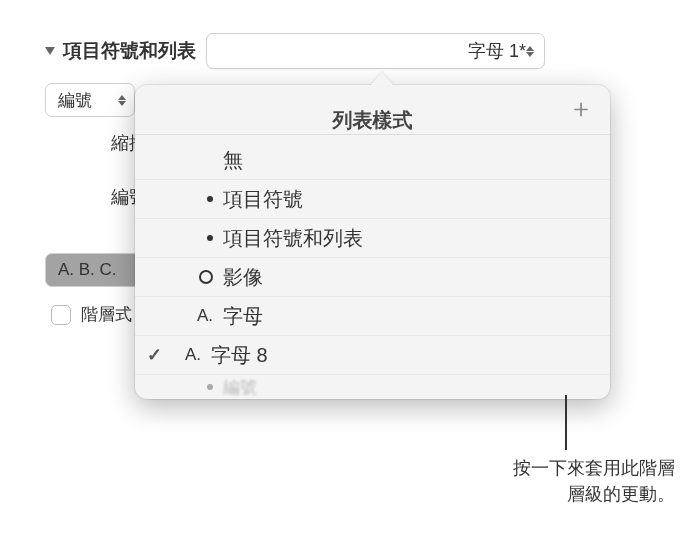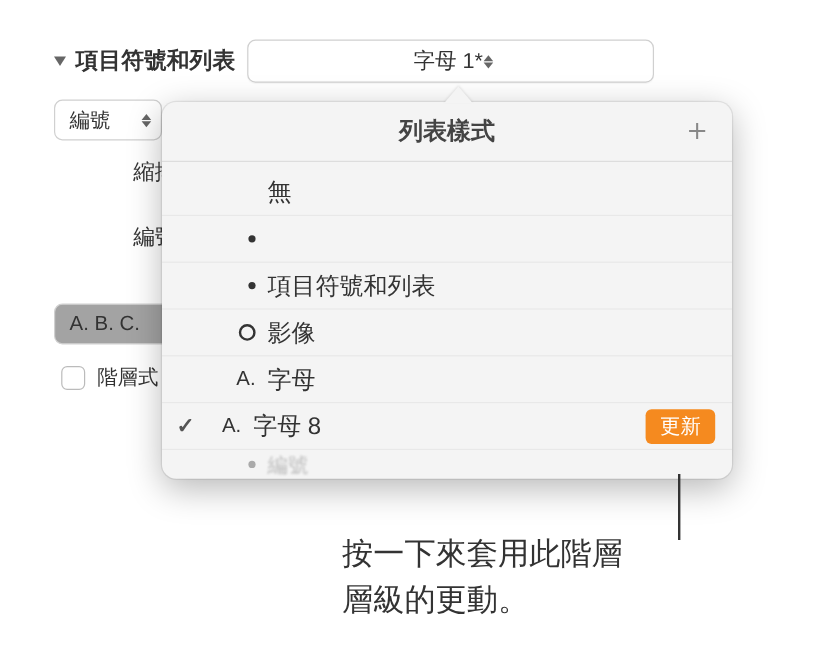--- a/index.html
+++ b/index.html
@@ -47,21 +47,21 @@
       border-left: 5px solid transparent;
       border-right: 5px solid transparent;
       border-top: 8px solid #666;
       margin-right: 2px;
     }
     
     .dropdown {
       flex: 1;
       display: flex;
       align-items: center;
-      justify-content: center;
+      justify-content: flex-end;
       height: 36px;
       padding: 0 10px 0 14px;
       background: #fff;
       border: 1px solid #d0d0d0;
       border-radius: 7px;
       box-shadow: 0 1px 1px rgba(0,0,0,0.04);
       font-size: 18px;
       color: #333;
     }
     
@@ -150,21 +150,21 @@
       border-left: 12px solid transparent;
       border-right: 12px solid transparent;
       border-bottom: 14px solid #f4f4f4;
       filter: drop-shadow(0 -1px 1px rgba(0,0,0,0.1));
       z-index: 11;
     }
     
     .popover-header {
       position: relative;
       display: flex;
-      align-items: center;
+      align-items: flex-end;
       justify-content: center;
       height: 50px;
       border-bottom: 1px solid #ddd;
       font-size: 20px;
       font-weight: 700;
       color: #444;
     }
     
     .plus-btn {
       position: absolute;
@@ -247,23 +247,24 @@
       left: 565px;
       top: 395px;
       width: 2px;
       height: 55px;
       background: #333;
     }
     
     .callout-text {
       position: absolute;
       left: 285px;
-      top: 443px;
+      top: 455px;
       width: 390px;
-      font-size: 26px;
+      text-align: right;
+      font-size: 18px;
       color: #333;
       line-height: 1.45;
     }
     
     .indent-group {
       margin-left: 66px;
       margin-bottom: 30px;
     }
     .numbering-group {
       margin-left: 66px;
@@ -335,20 +336,21 @@
 
     <div class="list-item first">
       <span class="marker"></span>
       <span>無</span>
     </div>
 
     <div class="list-item">
       <span class="marker">
           <span class="dot"></span>
         </span>
+      <span>項目符號</span>
     </div>
 
     <div class="list-item">
       <span class="marker">
           <span class="dot"></span>
         </span>
       <span>項目符號和列表</span>
     </div>
 
     <div class="list-item">
@@ -360,21 +362,20 @@
 
     <div class="list-item">
       <span class="marker">A.</span>
       <span>字母</span>
     </div>
 
     <div class="list-item check-item">
       <span class="checkmark">✓</span>
       <span class="marker" style="width:34px">A.</span>
       <span>字母 8</span>
-      <span class="update-btn">更新</span>
     </div>
 
     <div class="list-item" style="border-bottom:none; height:24px; overflow:hidden;">
       <span class="marker truncated">
           <span class="dot" style="background:#aaa"></span>
         </span>
       <span class="truncated" style="filter:blur(1px); opacity:0.5">編號</span>
     </div>
 
   </div>

